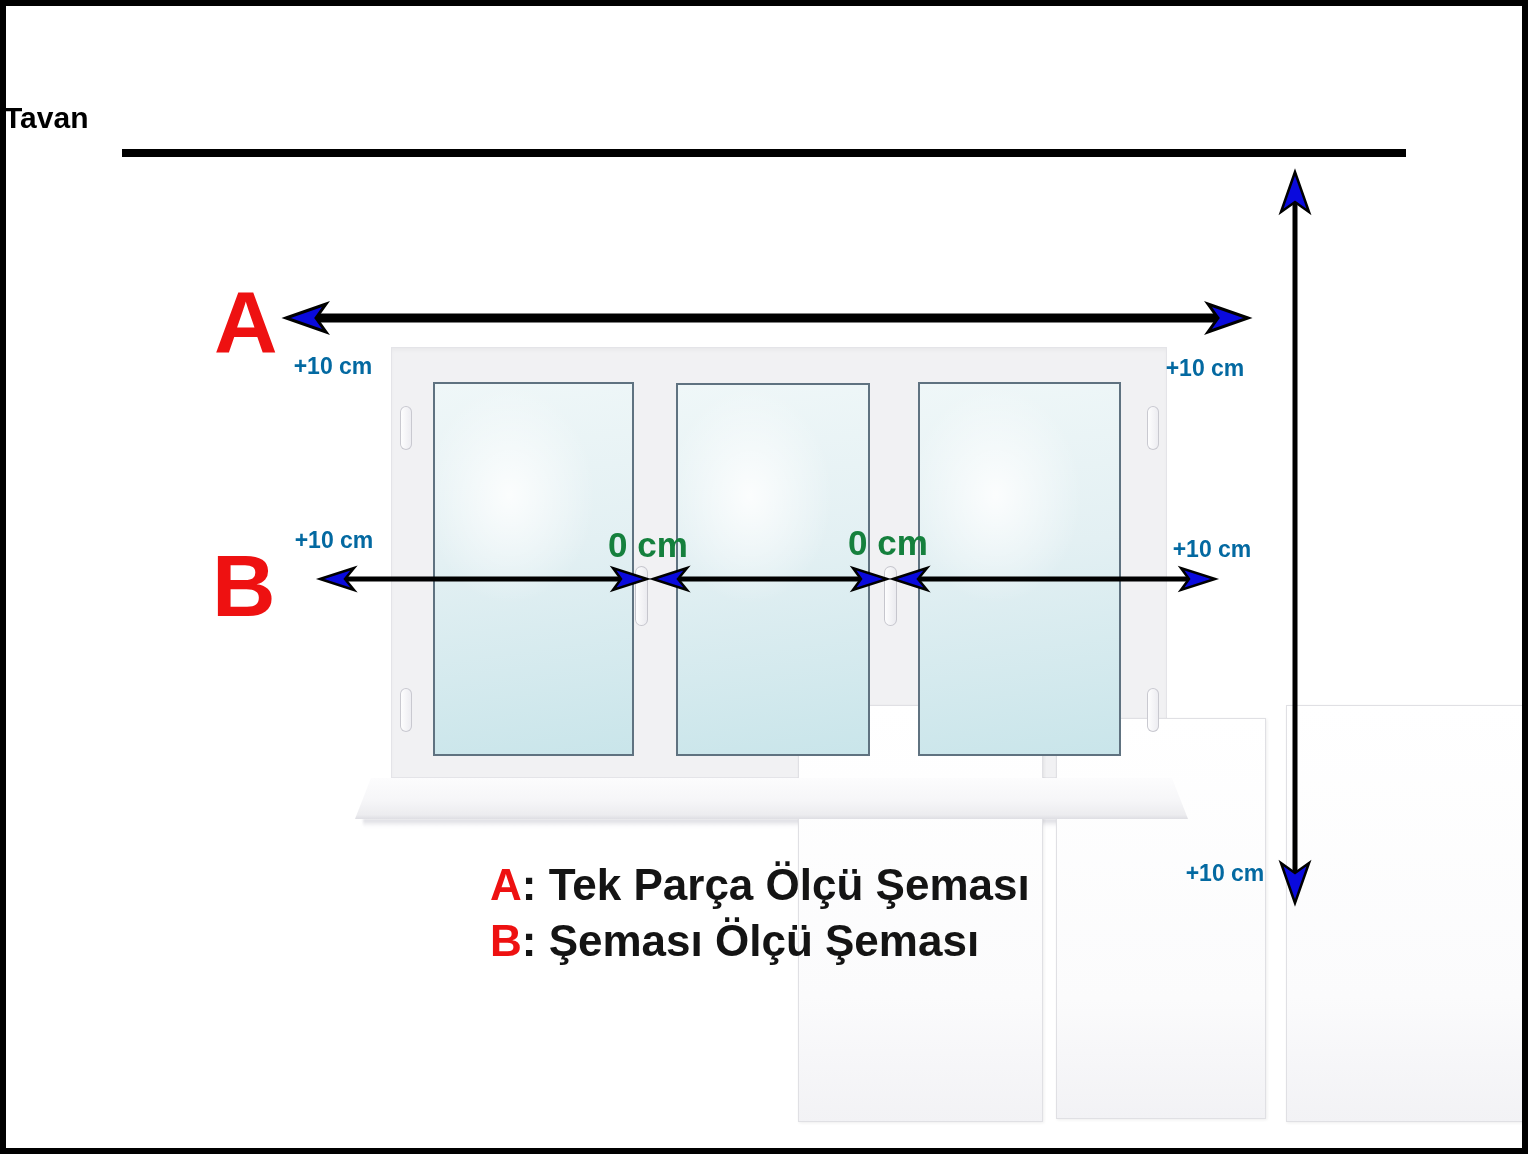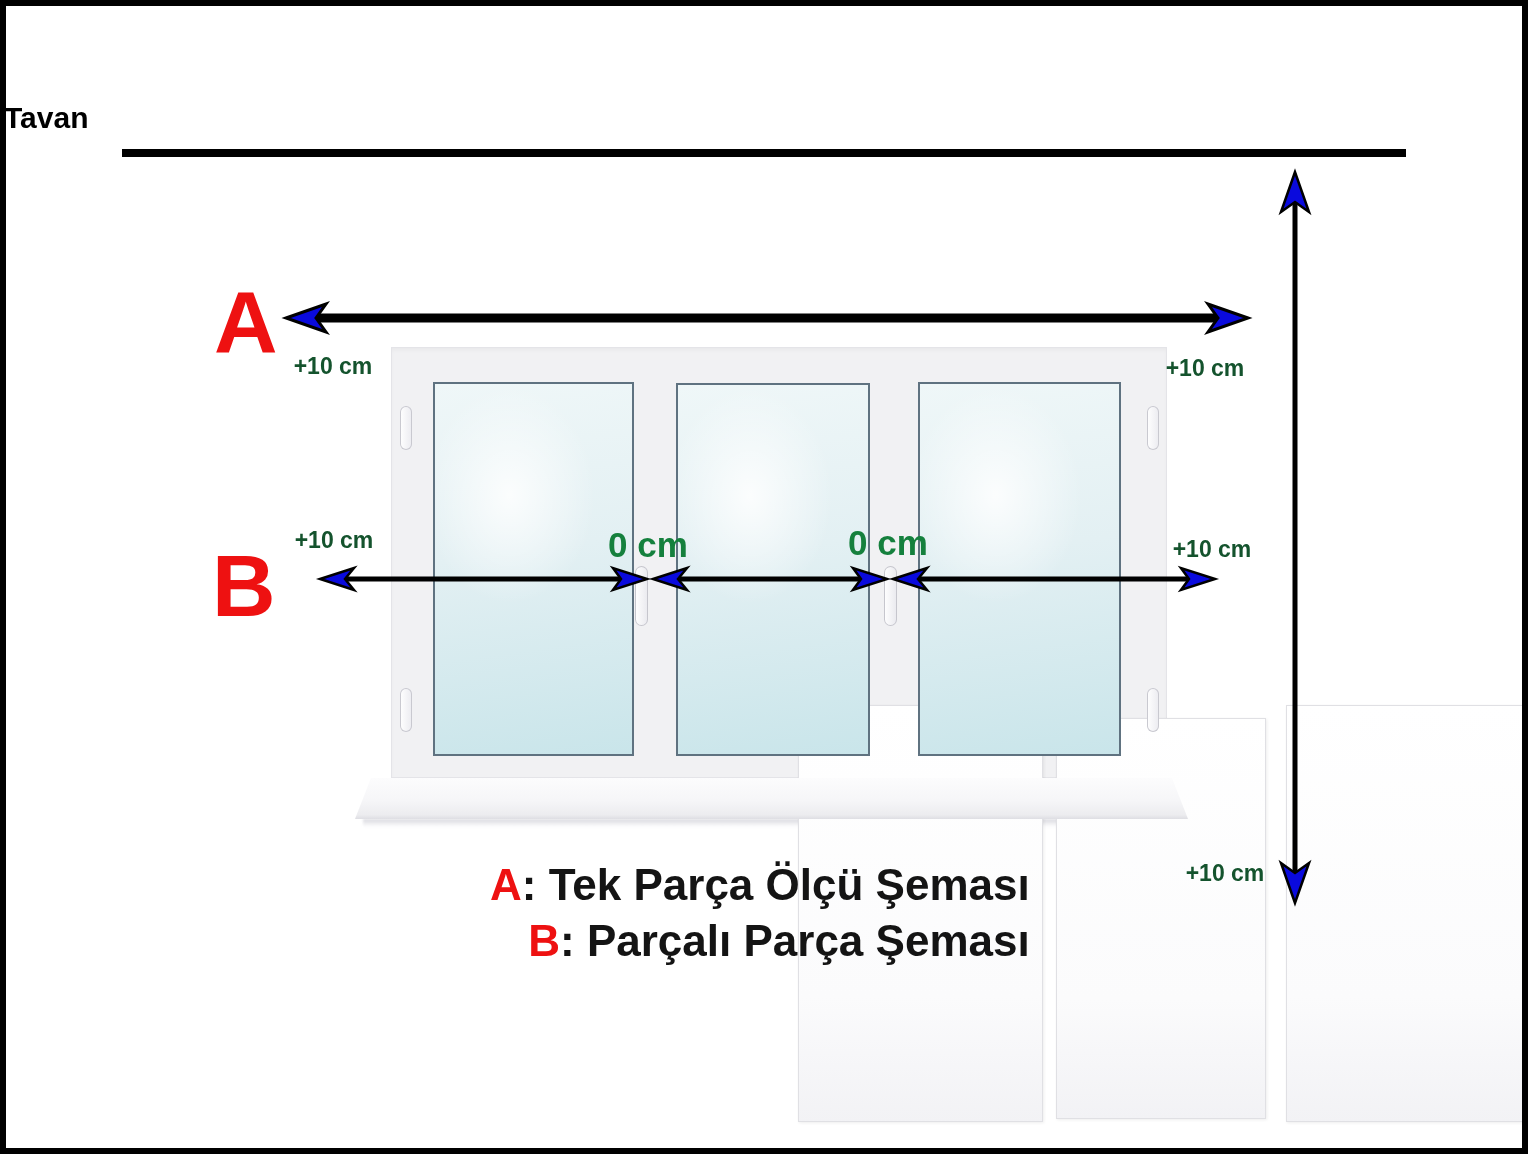--- a/index.html
+++ b/index.html
@@ -19,39 +19,39 @@
   
   .marker{
     position:absolute;font-size:88px;font-weight:bold;color:#ee1111;
     line-height:1;z-index:20;letter-spacing:0;
   }
   #marker-a{left:214px;top:278px;}
   #marker-b{left:212px;top:542px;}
 
   
   .lbl{
-    position:absolute;font-size:23px;font-weight:bold;color:#14532d;
+    position:absolute;font-size:23px;font-weight:bold;color:#0369a1;
     white-space:nowrap;transform:translateX(-50%);z-index:20;line-height:1.1;
   }
   #lbl-a-left{left:333px;top:354px;}
   #lbl-a-right{left:1205px;top:356px;}
   #lbl-b-left{left:334px;top:528px;}
   #lbl-b-right{left:1212px;top:537px;}
   #lbl-v-bottom{left:1225px;top:861px;}
   .zero{
     position:absolute;font-size:35px;font-weight:bold;color:#15803d;
     white-space:nowrap;transform:translateX(-50%);z-index:20;line-height:1.05;
   }
   #zero-1{left:648px;top:527px;}
   #zero-2{left:888px;top:525px;}
 
   
   .legend{
     position:absolute;left:490px;top:857px;font-size:44px;font-weight:bold;
-    color:#141414;line-height:56px;z-index:20;white-space:nowrap;text-align:right;
+    color:#141414;line-height:56px;z-index:20;white-space:nowrap;
   }
   .legend .red{color:#ee1111;}
 
   
   .win-outer{
     position:absolute;left:391px;top:347px;width:776px;height:431px;
     background:#f1f1f3;
     box-shadow:inset 0 0 0 1px #e4e4e8, inset 0 3px 4px rgba(0,0,0,0.04);
     z-index:10;
   }
@@ -170,16 +170,16 @@
   <div class="lbl" id="lbl-a-left">+10 cm</div>
   <div class="lbl" id="lbl-a-right">+10 cm</div>
   <div class="lbl" id="lbl-b-left">+10 cm</div>
   <div class="lbl" id="lbl-b-right">+10 cm</div>
   <div class="lbl" id="lbl-v-bottom">+10 cm</div>
   <div class="zero" id="zero-1">0 cm</div>
   <div class="zero" id="zero-2">0 cm</div>
 
   <div class="legend">
     <div><span class="red">A</span><span>: Tek Parça Ölçü Şeması</span></div>
-    <div><span class="red">B</span><span>: Parçalı Parça Şeması</span></div>
+    <div><span class="red">B</span><span>: Şeması Ölçü Şeması</span></div>
   </div>
 
 </div>
 
 </body></html>

